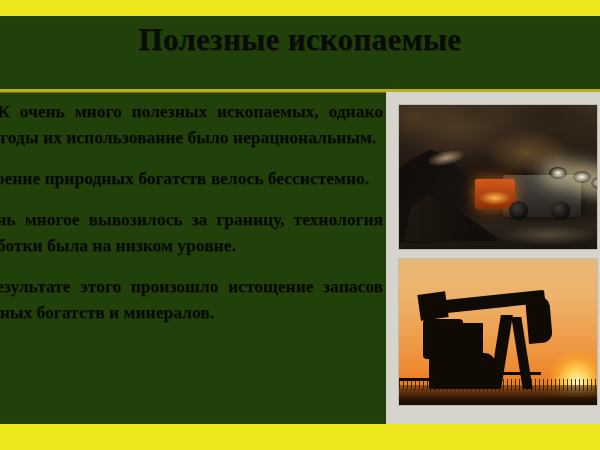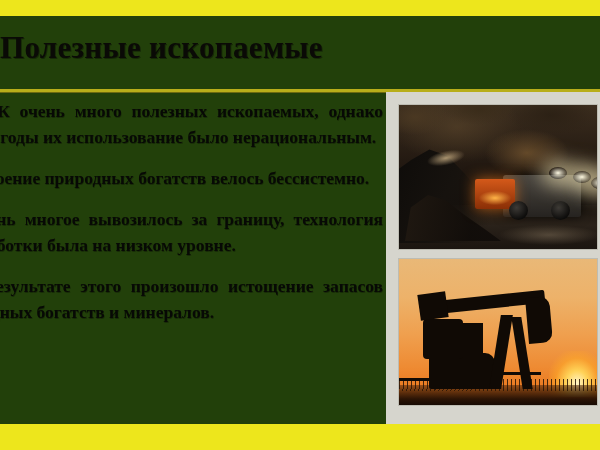--- a/index.html
+++ b/index.html
@@ -52,29 +52,29 @@
     left: 0; top: 89px;
     width: 600px; height: 3px;
     background: #b8ae1a;
     box-shadow: 0 1px 0 #6d6a10;
   }
 
   .slide-title {
     position: absolute;
     left: 0; top: 20px;
     width: 600px;
+    text-align: center;
     font-family: "Liberation Serif", serif;
     font-size: 31px;
     font-weight: 700;
     color: #0a0a06;
     letter-spacing: 0.3px;
     line-height: 40px;
     text-shadow: 1px 1px 0 rgba(0,0,0,0.35);
     white-space: nowrap;
-    margin-top: 8px;
   }
 
   
   .text-clip {
     position: absolute;
     left: 0; top: 92px;
     width: 386px; height: 332px;
     overflow: hidden;
   }
   .text-inner {

